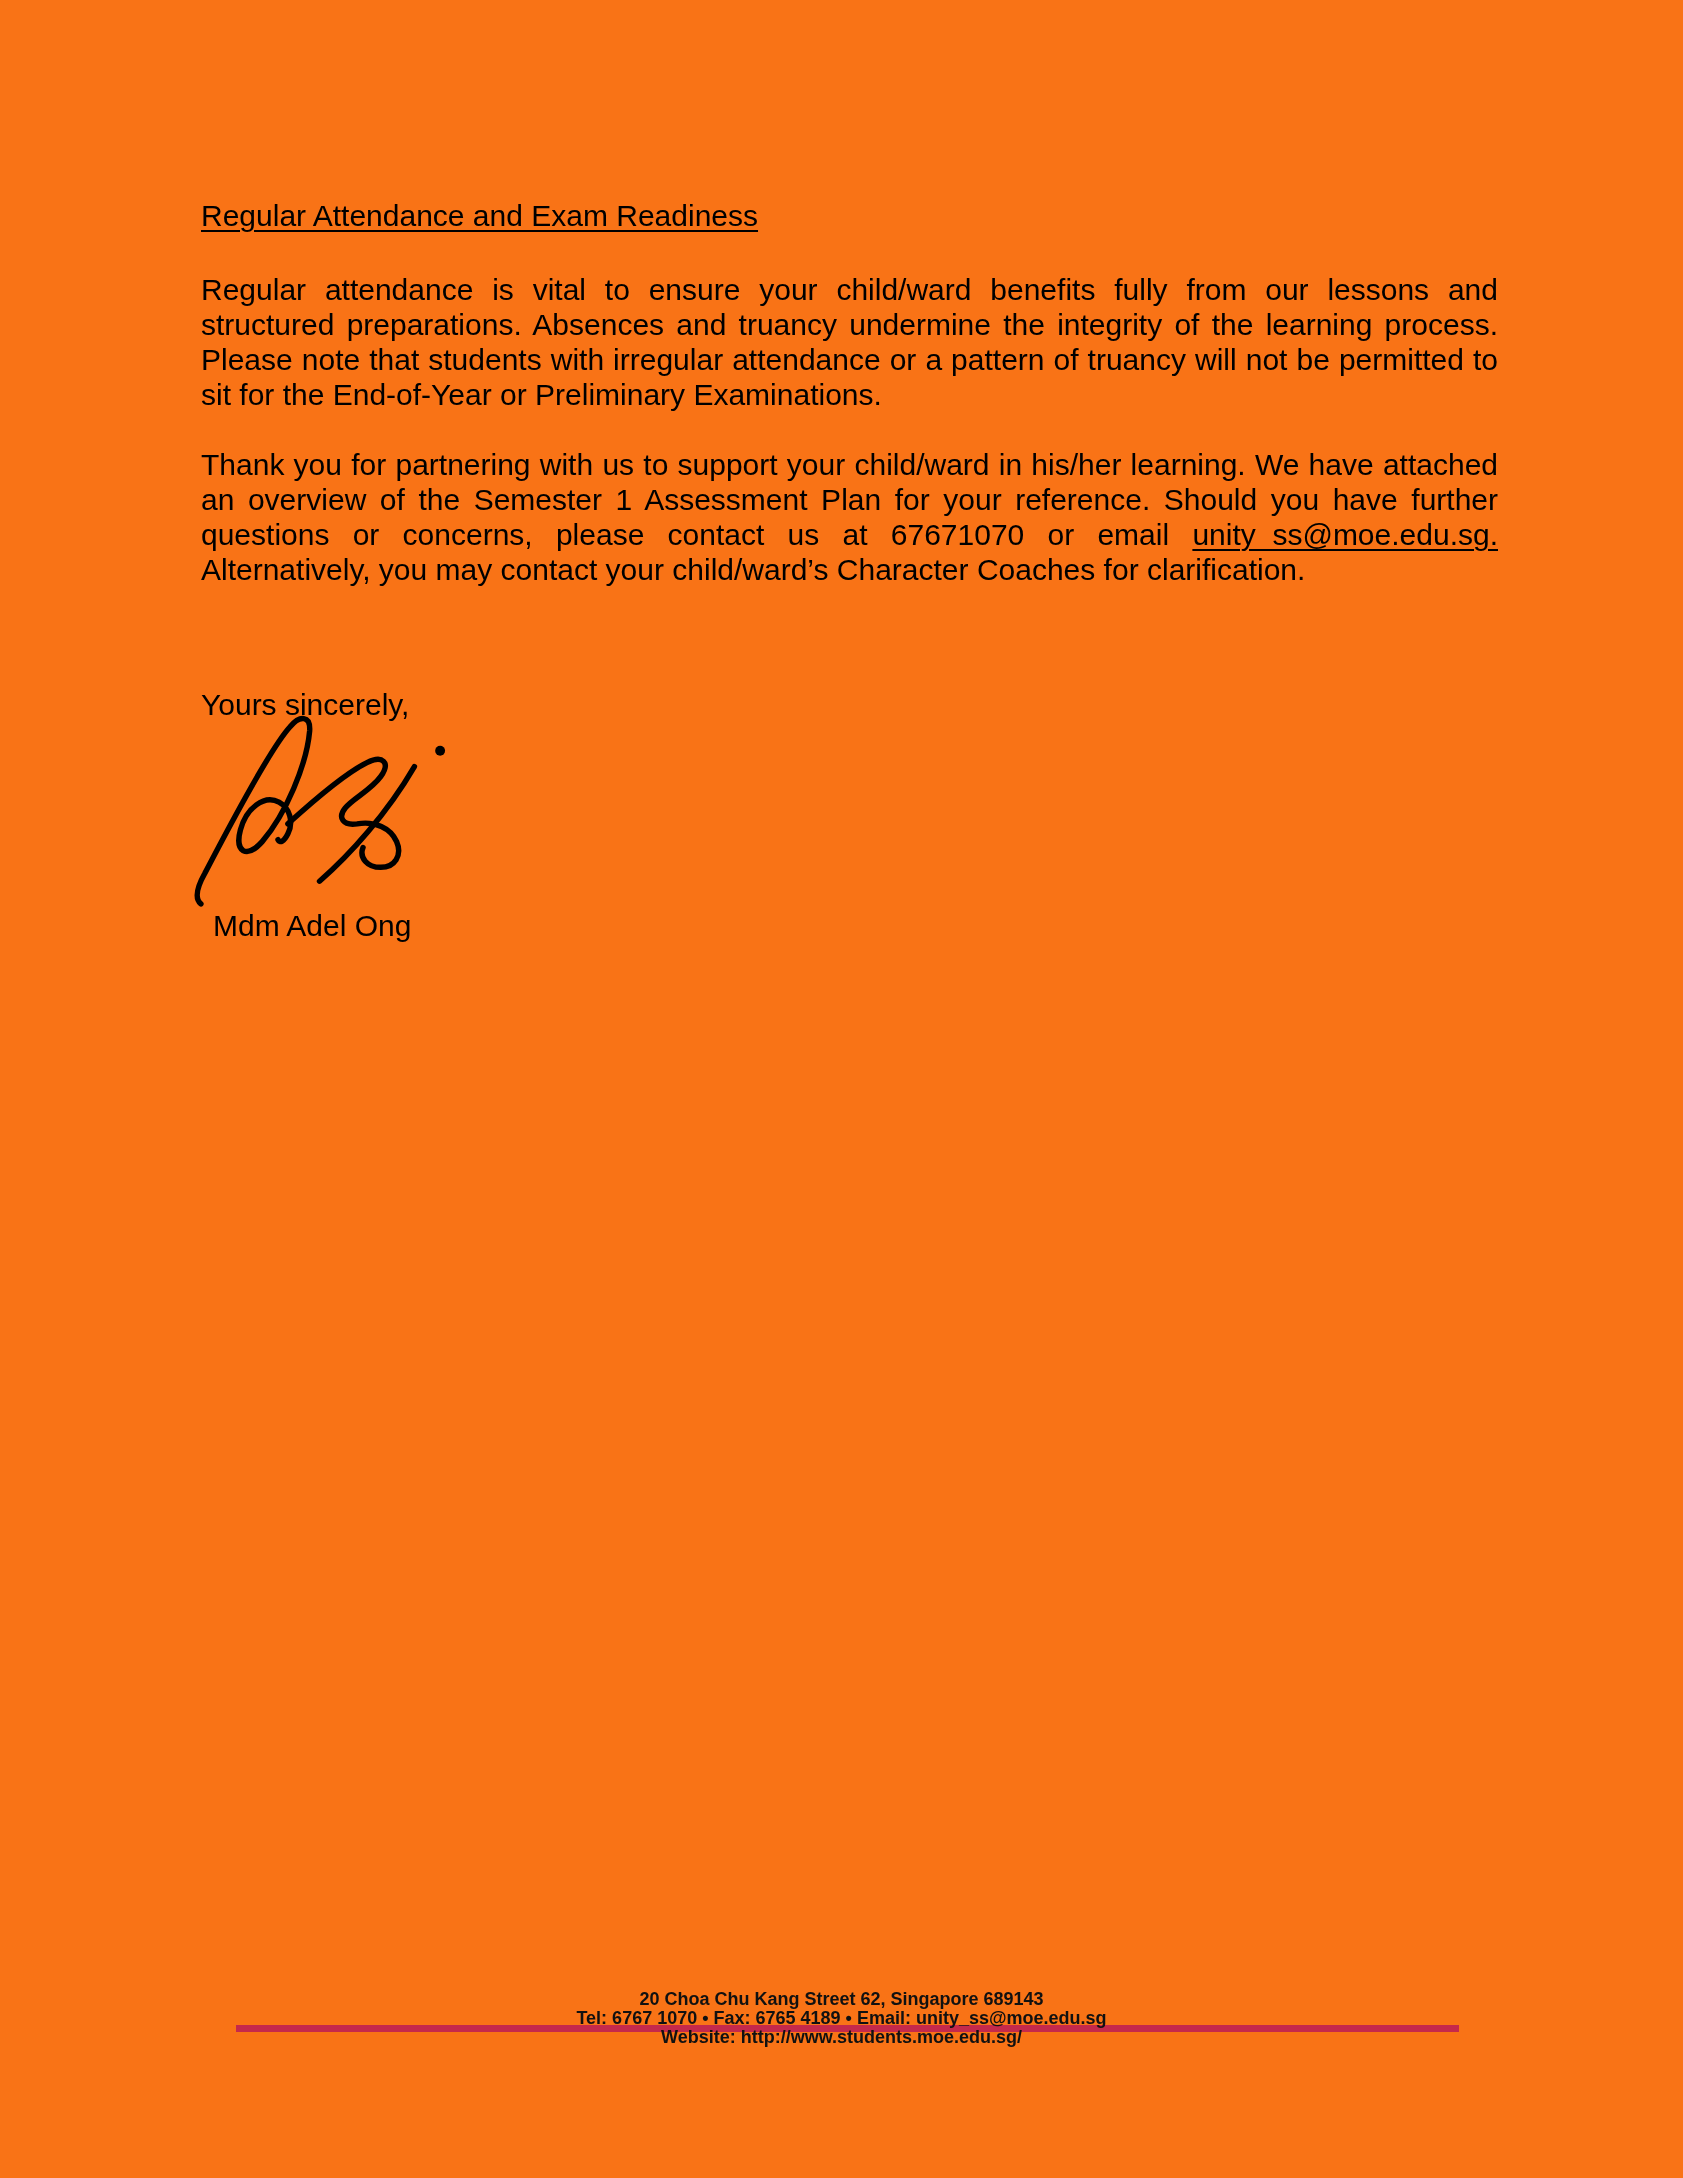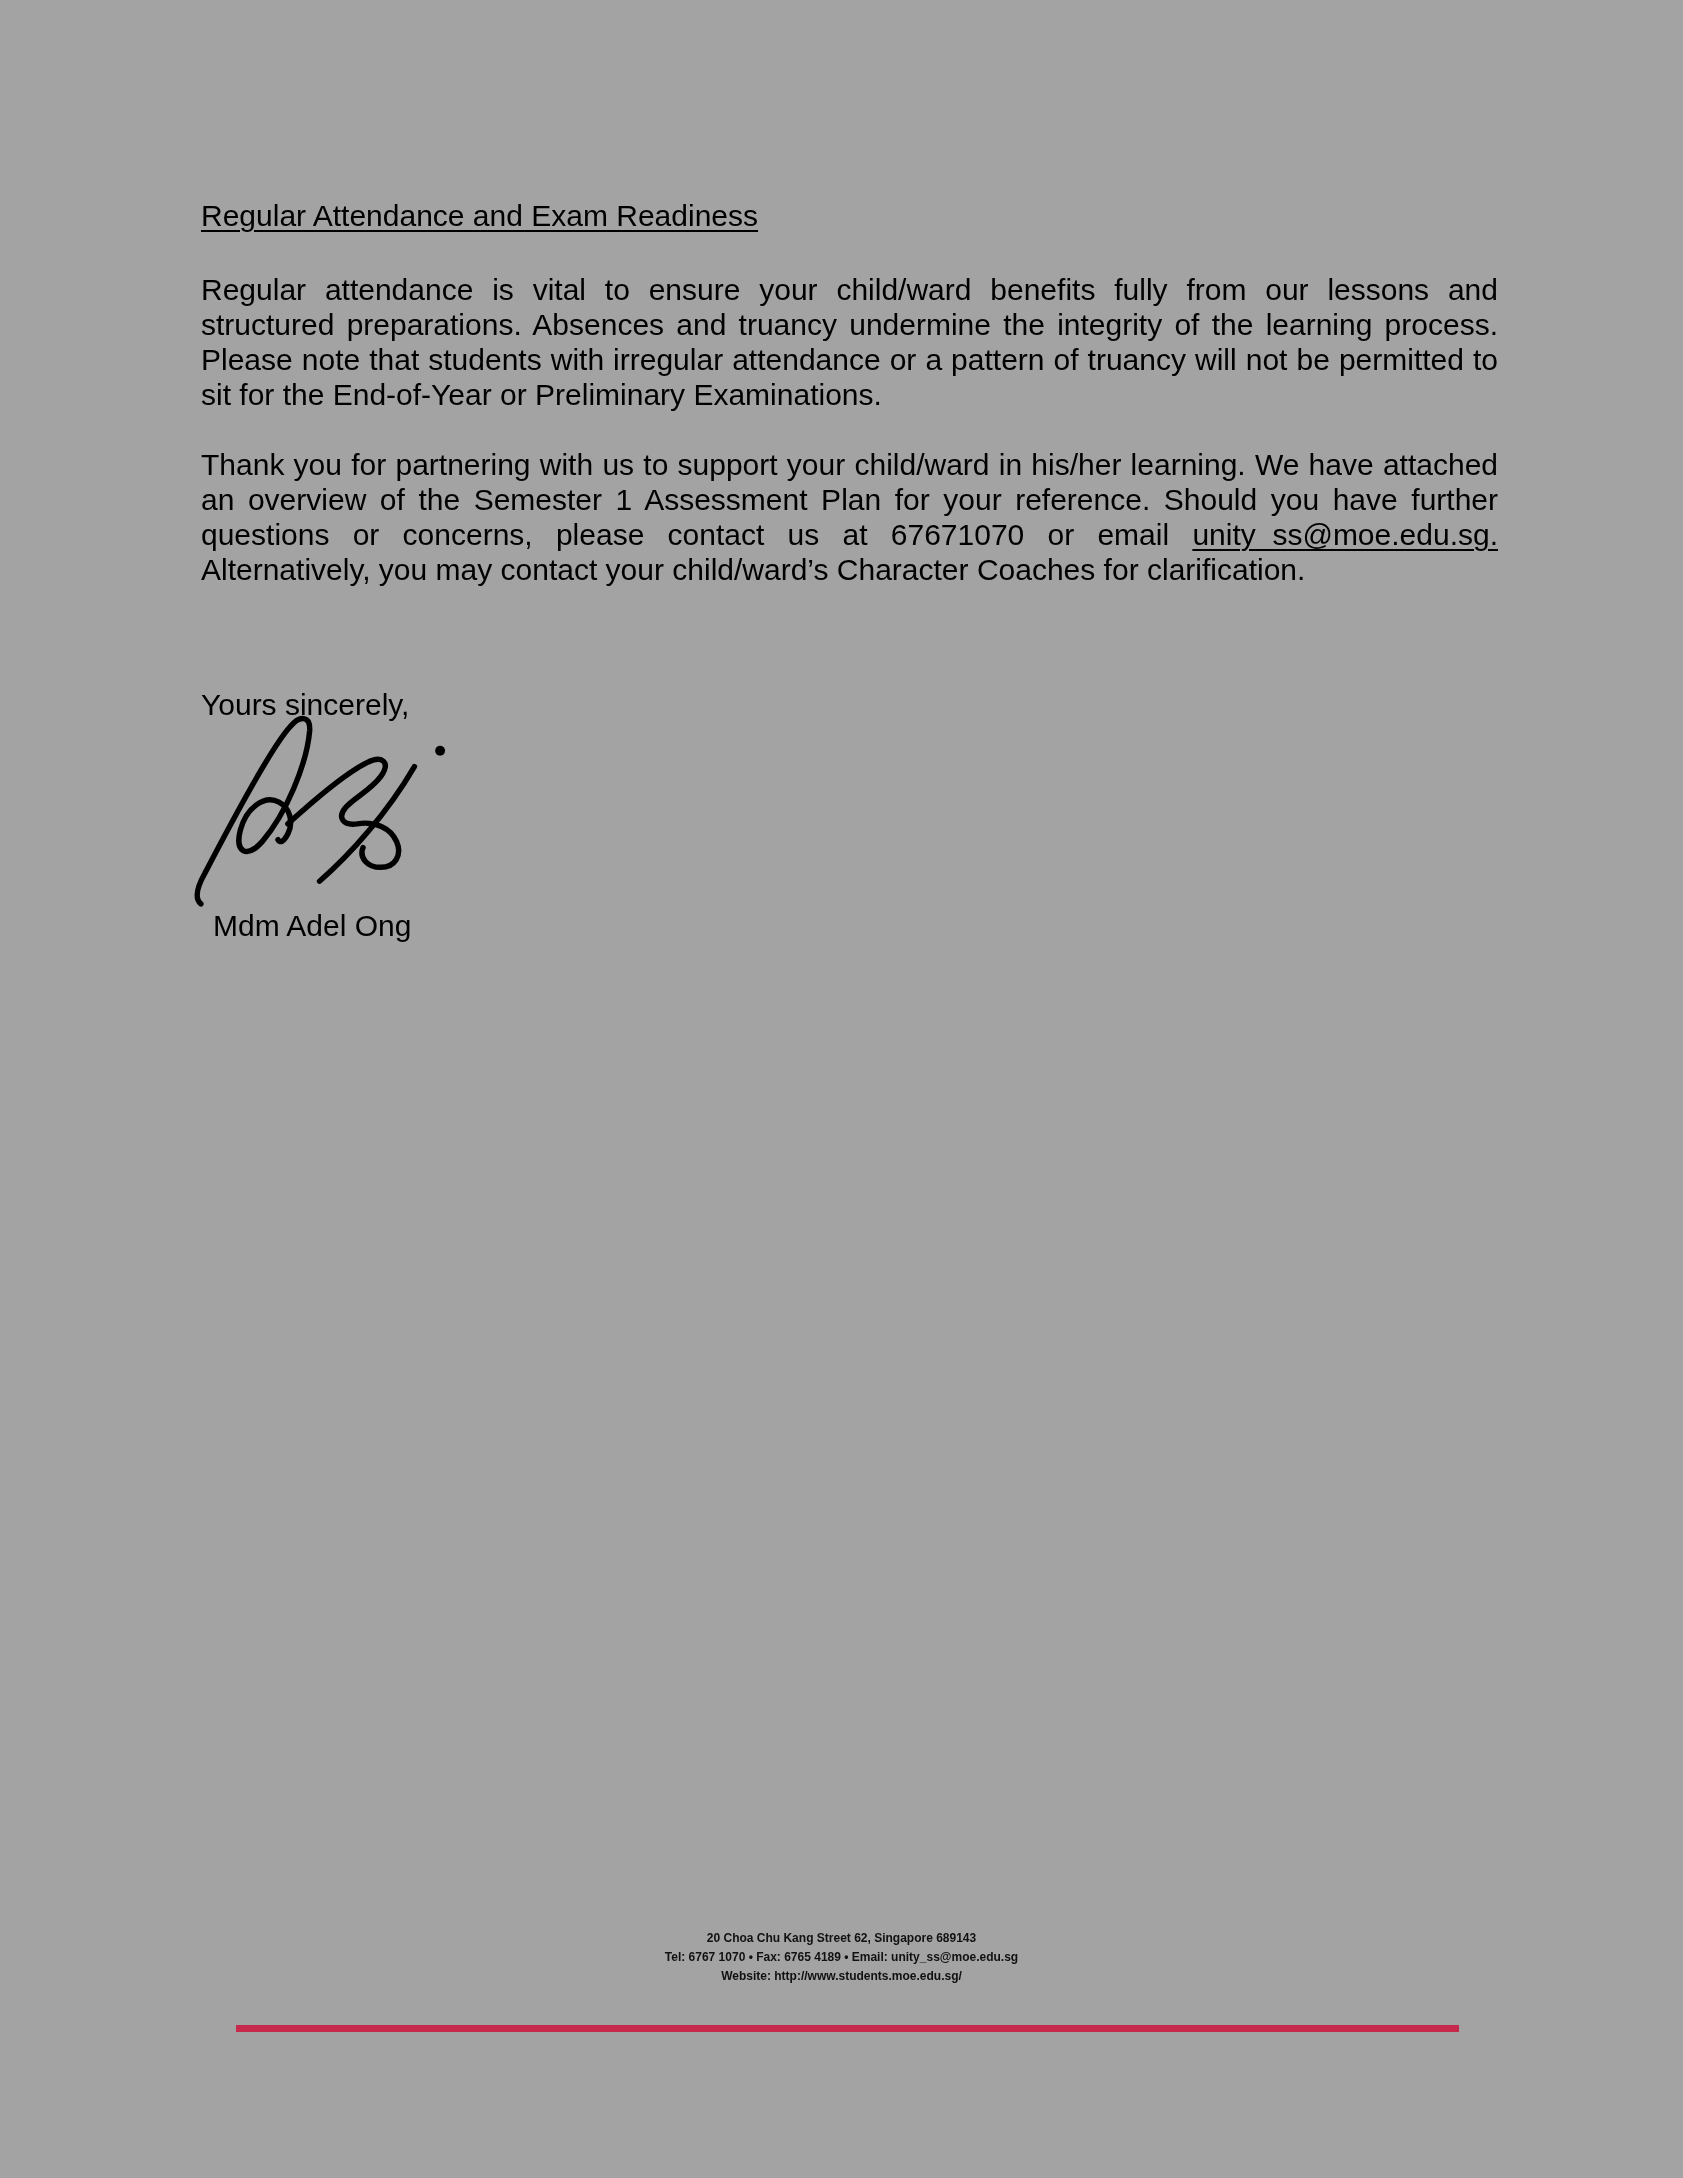--- a/index.html
+++ b/index.html
@@ -1,21 +1,21 @@
 <!DOCTYPE html>
 <html><head>
 <meta charset="utf-8">
 <style>
   * { margin: 0; padding: 0; box-sizing: border-box; }
   html, body { background: #ffffff; }
   .page {
     position: relative;
     width: 1683px;
     height: 2178px;
-    background: #a3a3a3;
+    background: #f97316;
     font-family: "Liberation Sans", sans-serif;
     color: #000000;
     overflow: hidden;
   }
   .content {
     position: absolute;
     left: 201px;
     top: 198px;
     width: 1297px;
     font-size: 30px;
@@ -58,25 +58,25 @@
     position: absolute;
     left: 236px;
     top: 2025px;
     width: 1223px;
     height: 7px;
     background: #C5294B;
   }
   .footer-text {
     position: absolute;
     left: 0;
-    top: 1929px;
+    top: 1990px;
     width: 1683px;
     text-align: center;
     font-weight: 700;
-    font-size: 12px;
+    font-size: 18px;
     line-height: 19px;
     color: #111111;
   }
 </style>
 </head>
 <body>
 
 <div class="page">
 
   <div class="content">

